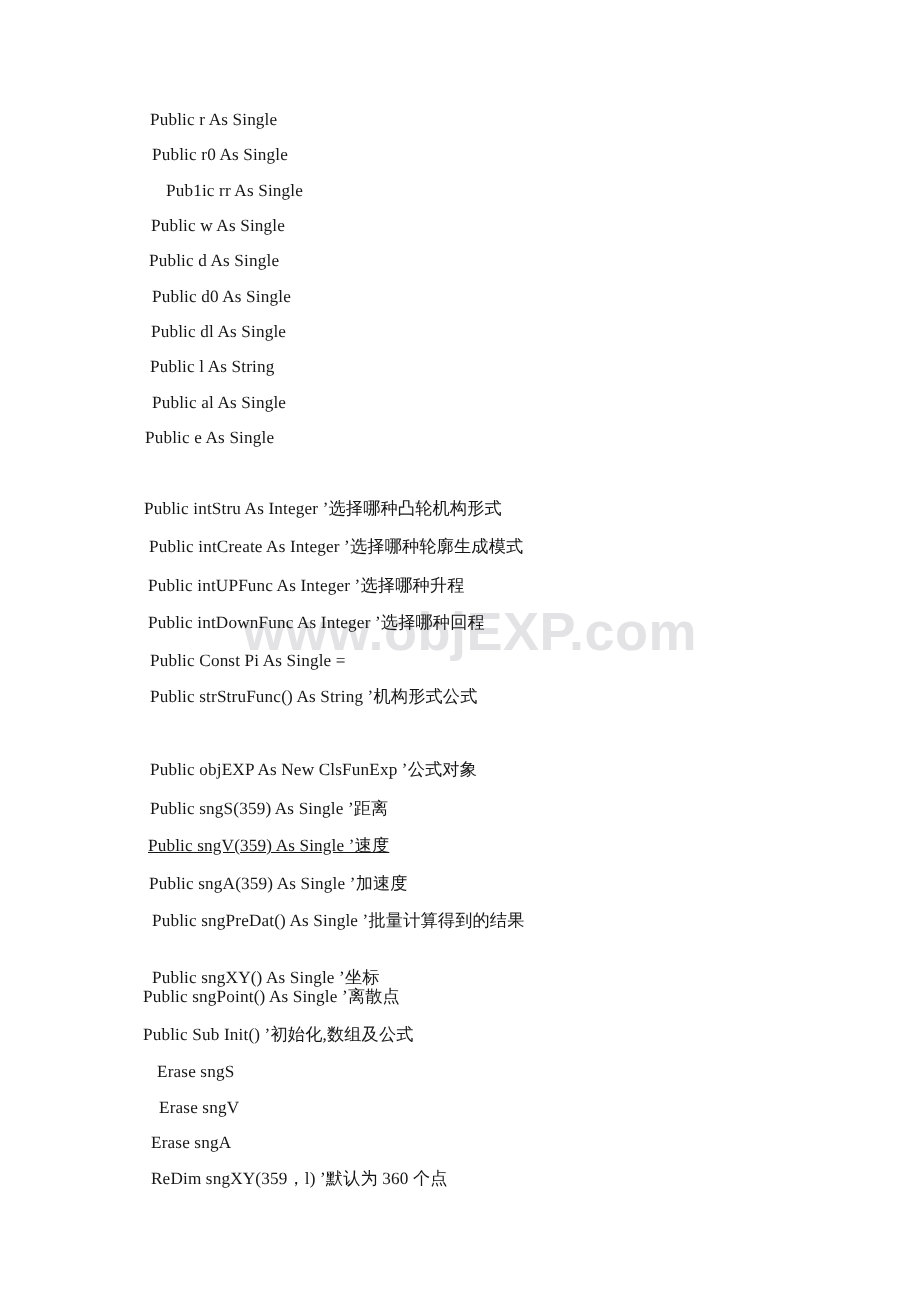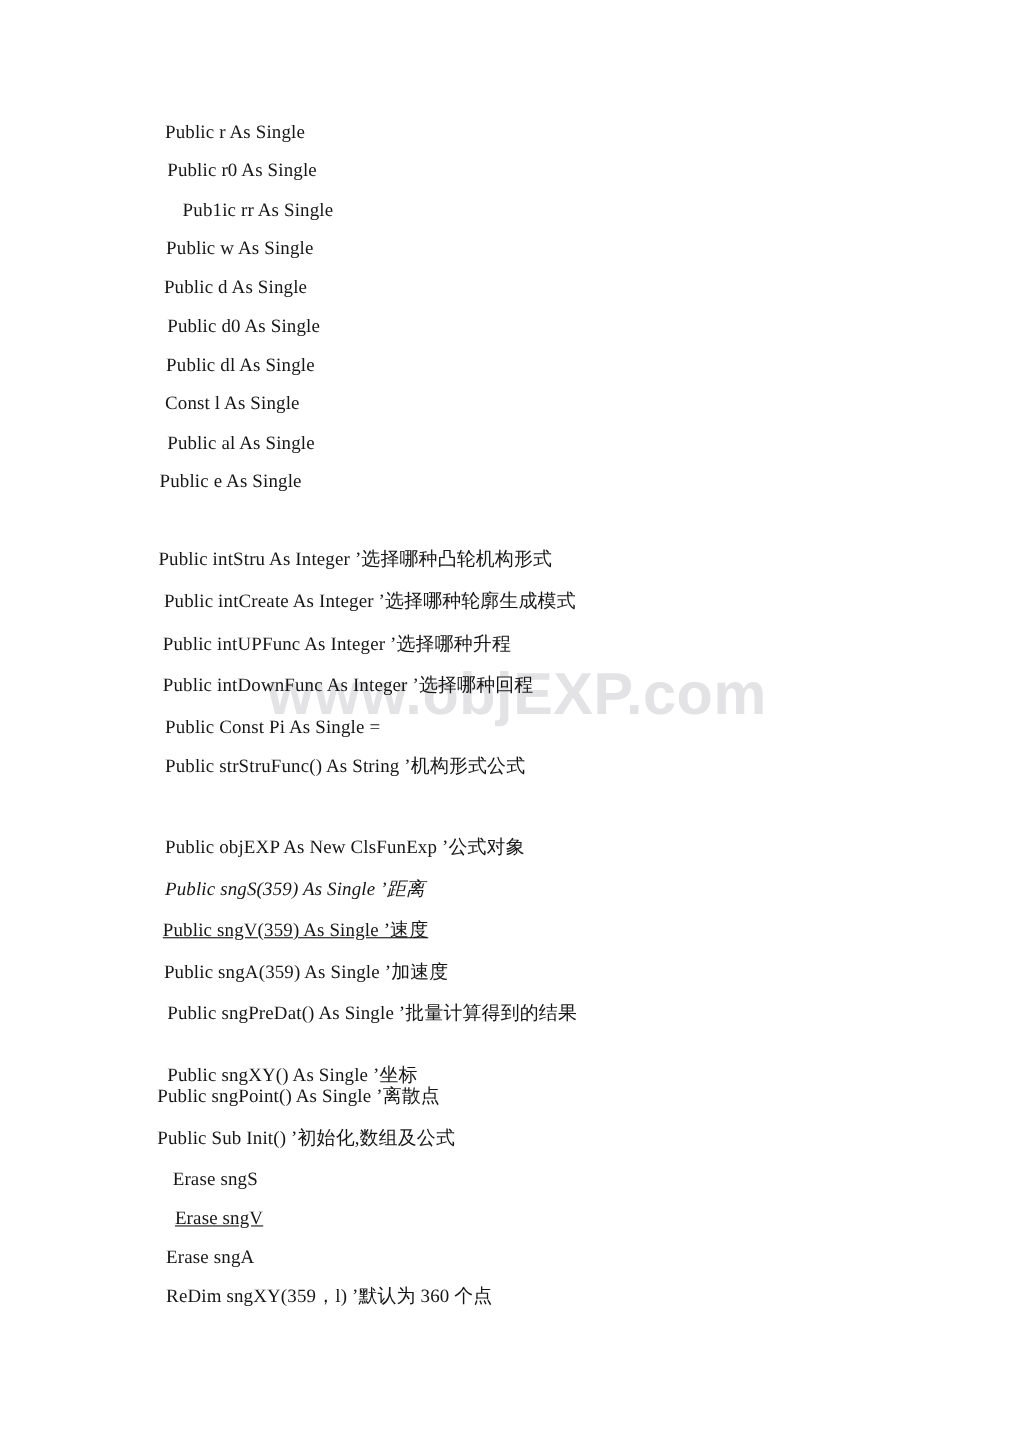--- a/index.html
+++ b/index.html
@@ -74,38 +74,38 @@
   <div id="watermark">www.objEXP.com</div>
 
   <div id="code-body">
       <div class="code-line" style="left: 150px; top: 110px;">Public r As Single</div>
       <div class="code-line" style="left: 152px; top: 145px;">Public r0 As Single</div>
       <div class="code-line" style="left: 150px; top: 181px; margin-left: 16px;">Pub1ic rr As Single</div>
       <div class="code-line" style="left: 151px; top: 216px;">Public w As Single</div>
       <div class="code-line" style="left: 149px; top: 251px;">Public d As Single</div>
       <div class="code-line" style="left: 152px; top: 287px;">Public d0 As Single</div>
       <div class="code-line" style="left: 151px; top: 322px;">Public dl As Single</div>
-      <div class="code-line" style="left: 150px; top: 357px;">Const l As Single</div>
+      <div class="code-line" style="left: 150px; top: 357px;">Public l As String</div>
       <div class="code-line" style="left: 152px; top: 393px;">Public al As Single</div>
       <div class="code-line" style="left: 145px; top: 428px;">Public e As Single</div>
       <div class="code-line blank" style="left: 145px; top: 463px;"></div>
       <div class="code-line" style="left: 144px; top: 499px;">Public intStru As Integer ’选择哪种凸轮机构形式</div>
       <div class="code-line" style="left: 149px; top: 537px;">Public intCreate As Integer ’选择哪种轮廓生成模式</div>
       <div class="code-line" style="left: 148px; top: 576px;">Public intUPFunc As Integer ’选择哪种升程</div>
       <div class="code-line" style="left: 148px; top: 613px;">Public intDownFunc As Integer ’选择哪种回程</div>
       <div class="code-line" style="left: 150px; top: 651px;">Public Const Pi As Single =</div>
       <div class="code-line" style="left: 150px; top: 687px;">Public strStruFunc() As String ’机构形式公式</div>
       <div class="code-line blank" style="left: 150px; top: 723px;"></div>
       <div class="code-line" style="left: 150px; top: 760px;">Public objEXP As New ClsFunExp ’公式对象</div>
-      <div class="code-line" style="left: 150px; top: 799px; font-style: italic;">Public sngS(359) As Single ’距离</div>
+      <div class="code-line" style="left: 150px; top: 799px;">Public sngS(359) As Single ’距离</div>
       <div class="code-line" style="left: 148px; top: 836px; text-decoration: underline;">Public sngV(359) As Single ’速度</div>
       <div class="code-line" style="left: 149px; top: 874px;">Public sngA(359) As Single ’加速度</div>
       <div class="code-line" style="left: 152px; top: 911px;">Public sngPreDat() As Single ’批量计算得到的结果</div>
       <div class="code-line" style="left: 152px; top: 968px; text-align: right;">Public sngXY() As Single ’坐标</div>
       <div class="code-line" style="left: 143px; top: 987px;">Public sngPoint() As Single ’离散点</div>
       <div class="code-line" style="left: 143px; top: 1025px;">Public Sub Init() ’初始化,数组及公式</div>
       <div class="code-line" style="left: 157px; top: 1062px;">Erase sngS</div>
-      <div class="code-line" style="left: 159px; top: 1098px; text-decoration: underline;">Erase sngV</div>
+      <div class="code-line" style="left: 159px; top: 1098px;">Erase sngV</div>
       <div class="code-line" style="left: 151px; top: 1133px;">Erase sngA</div>
       <div class="code-line" style="left: 151px; top: 1169px;">ReDim sngXY(359，l) ’默认为 360 个点</div>
     </div>
 
 </div>
 
 </body></html>

